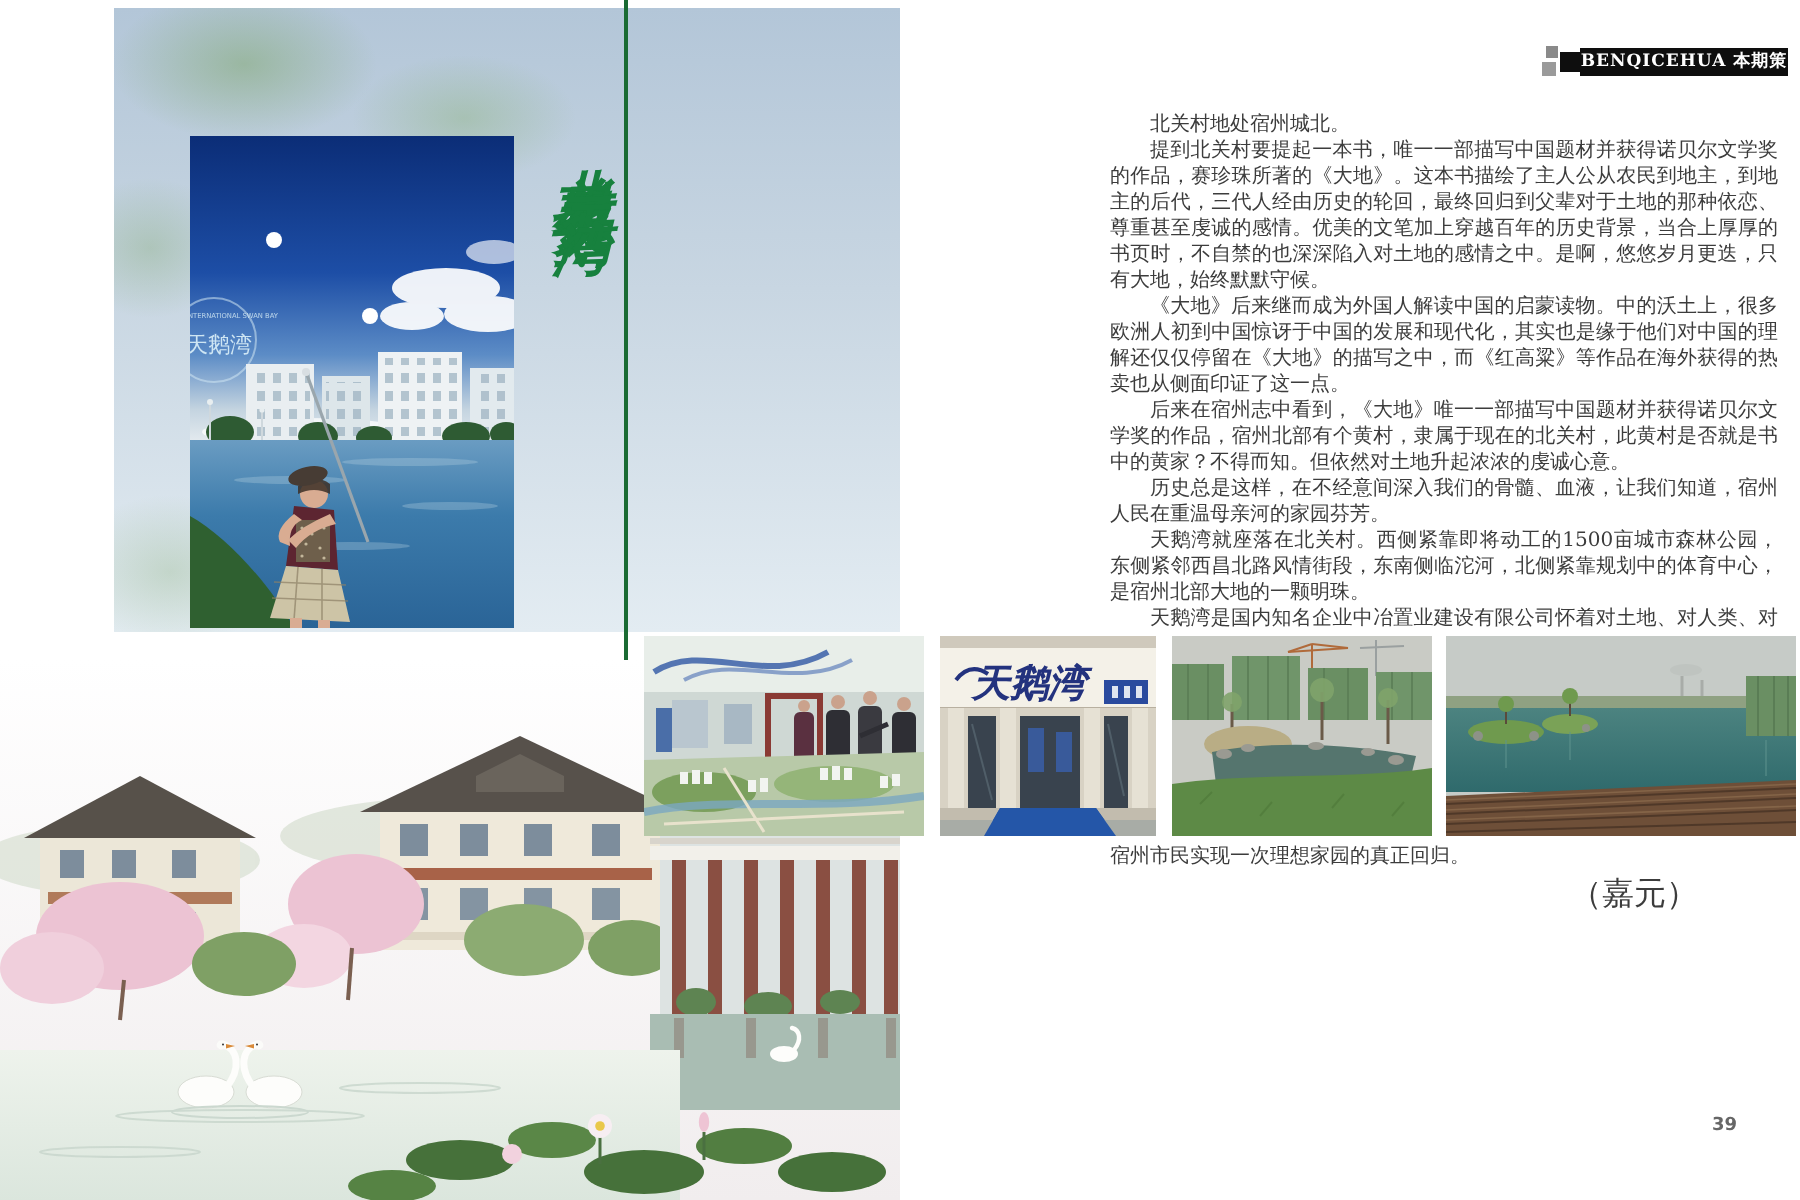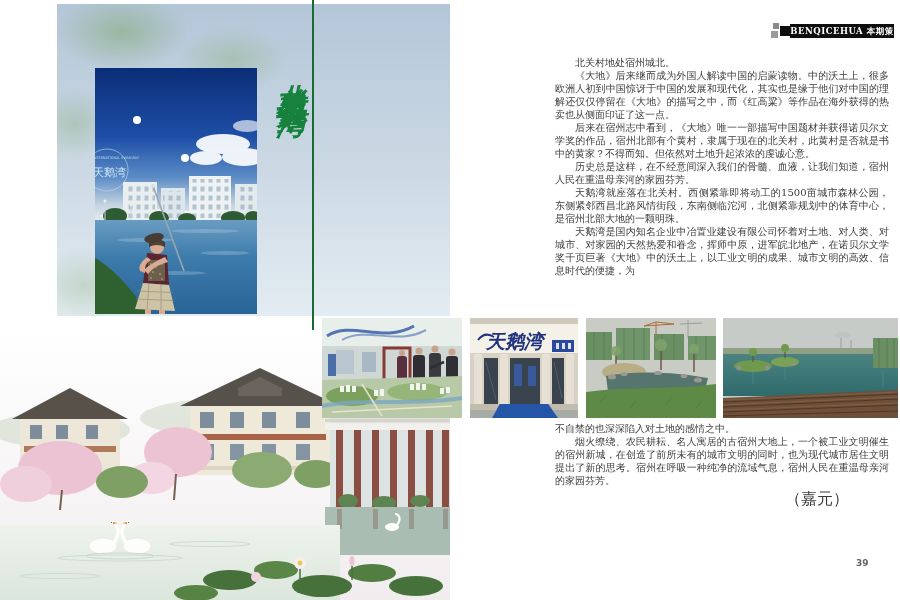--- a/index.html
+++ b/index.html
@@ -480,28 +480,28 @@
     </g>
     <g stroke="#8a6a4c" stroke-width=".8" opacity=".8">
       <line x1="0" y1="82" x2="175" y2="74"></line>
         <line x1="0" y1="87" x2="175" y2="79"></line>
         <line x1="0" y1="92" x2="175" y2="85"></line>
     </g>
   </svg>
 
   <div class="article-top">
     <p>北关村地处宿州城北。</p>
+    <p>提到北关村要提起一本书，唯一一部描写中国题材并获得诺贝尔文学奖的作品，赛珍珠所著的《大地》。这本书描绘了主人公从农民到地主，到地主的后代，三代人经由历史的轮回，最终回归到父辈对于土地的那种依恋、尊重甚至虔诚的感情。优美的文笔加上穿越百年的历史背景，当合上厚厚的书页时，不自禁的也深深陷入对土地的感情之中。是啊，悠悠岁月更迭，只有大地，始终默默守候。</p>
     <p>《大地》后来继而成为外国人解读中国的启蒙读物。中的沃土上，很多欧洲人初到中国惊讶于中国的发展和现代化，其实也是缘于他们对中国的理解还仅仅停留在《大地》的描写之中，而《红高粱》等作品在海外获得的热卖也从侧面印证了这一点。</p>
     <p>后来在宿州志中看到，《大地》唯一一部描写中国题材并获得诺贝尔文学奖的作品，宿州北部有个黄村，隶属于现在的北关村，此黄村是否就是书中的黄家？不得而知。但依然对土地升起浓浓的虔诚心意。</p>
     <p>历史总是这样，在不经意间深入我们的骨髓、血液，让我们知道，宿州人民在重温母亲河的家园芬芳。</p>
     <p>天鹅湾就座落在北关村。西侧紧靠即将动工的1500亩城市森林公园，东侧紧邻西昌北路风情街段，东南侧临沱河，北侧紧靠规划中的体育中心，是宿州北部大地的一颗明珠。</p>
     <p>天鹅湾是国内知名企业中冶置业建设有限公司怀着对土地、对人类、对城市、对家园的天然热爱和眷念，挥师中原，进军皖北地产，在诺贝尔文学奖千页巨著《大地》中的沃土上，以工业文明的成果、城市文明的高效、信息时代的便捷，为</p>
   </div>
 
   <div class="article-bottom">
-    <p class="cont">不自禁的也深深陷入对土地的感情之中。</p>
-    <p>烟火缭绕、农民耕耘、名人寓居的古宿州大地上，一个被工业文明催生的宿州新城，在创造了前所未有的城市文明的同时，也为现代城市居住文明提出了新的思考。宿州在呼吸一种纯净的流域气息，宿州人民在重温母亲河的家园芬芳。</p>
+    <p class="cont">宿州市民实现一次理想家园的真正回归。</p>
     <div class="attribution">（嘉元）</div>
   </div>
 
   <div class="page-number">39</div>
 
 </div>
 
 </body></html>

